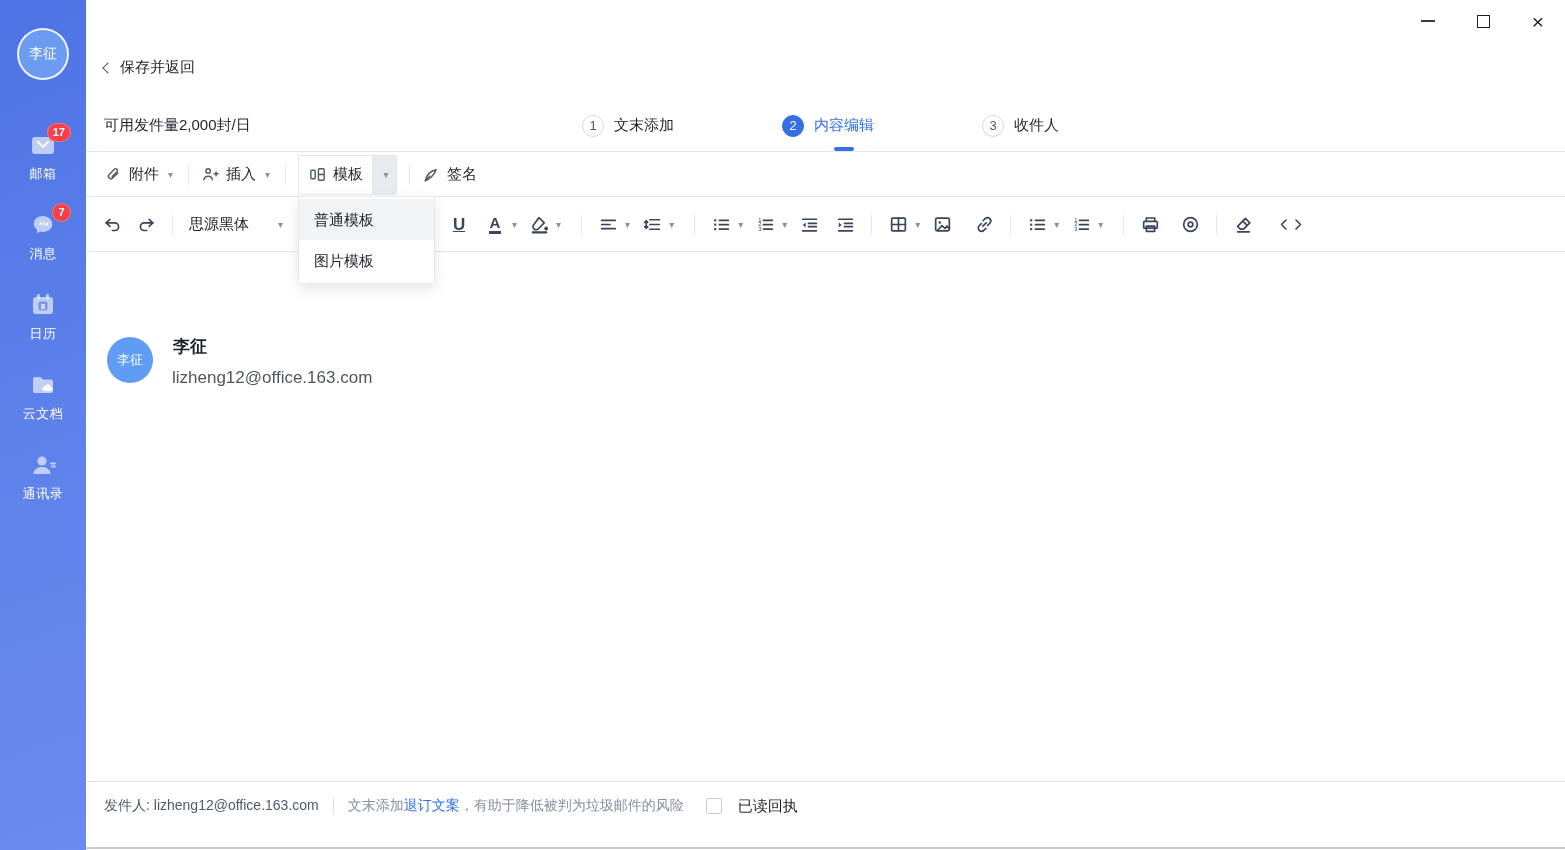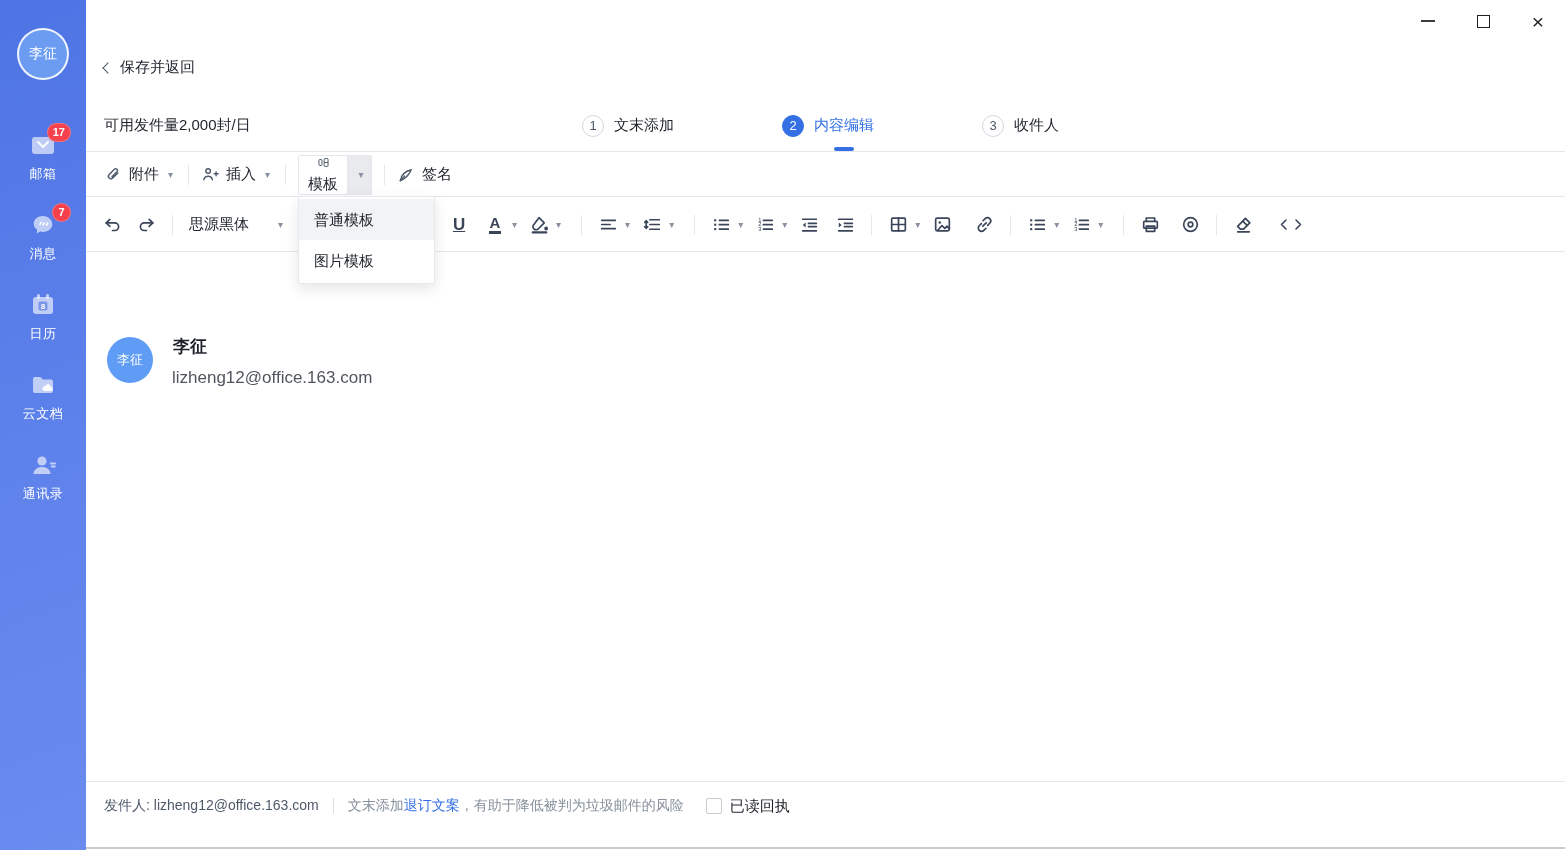--- a/index.html
+++ b/index.html
@@ -66,21 +66,21 @@
   .tb1-group { display:flex; align-items:center; gap:6px; cursor:pointer;
     color:#1D2129; font-size:15px; }
   .tb1-group svg { width:19px; height:19px; stroke:#4E5969; fill:none;
     stroke-width:1.5; stroke-linecap:round; stroke-linejoin:round; }
   .tb1-fixed { width:72px; }
   .caret { font-size:10px; color:#8A919F; margin-left:3px; cursor:pointer; }
   .vsep { width:1px; height:20px; background:#E5E6EB; margin:0 12px; }
   .template-group { height:40px; border:1px solid #E5E6EB; border-radius:2px;
     display:flex; align-items:stretch; overflow:hidden; }
   .template-main { display:flex; align-items:center; gap:6px; padding:0 9px;
-    background:#fff; cursor:pointer; font-size:15px; color:#1D2129;flex-direction:column; }
+    background:#fff; cursor:pointer; font-size:15px; color:#1D2129; }
   .template-main svg { width:19px; height:19px; stroke:#4E5969; fill:none; stroke-width:1.5; }
   .template-caret { width:24px; background:#E9EAED; border-left:1px solid #E5E6EB;
     display:flex; align-items:center; justify-content:center; cursor:pointer; }
 
   
   .toolbar2 { position:absolute; left:0; right:0; top:198px; height:54px;
     border-bottom:1px solid #E5E6EB; display:flex; align-items:center; padding-left:12px; }
   .tb-btn { background:none; border:none; width:28px; height:28px; display:flex;
     align-items:center; justify-content:center; cursor:pointer; color:#3A4559; padding:0; }
   .tb-btn svg { width:21px; height:21px; stroke:#3A4559; fill:none; stroke-width:1.6;
@@ -113,21 +113,21 @@
   
   .footer { position:absolute; left:0; right:0; top:781px; height:49px;
     border-top:1px solid #E5E6EB; display:flex; align-items:center;
     padding-left:18px; padding-right:18px; background:#fff; }
   .from-label { font-size:14px; color:#4E5969; }
   .footer-sep { width:1px; height:16px; background:#DCDEE3; margin:0 14px; }
   .tip { font-size:14px; color:#86909C; }
   .tip a { color:#3470E4; text-decoration:none; cursor:pointer; }
   .checkbox { width:16px; height:16px; border:1px solid #C9CDD4; border-radius:2px;
     background:#fff; margin-left:22px; cursor:pointer; flex:0 0 auto; }
-  .receipt-label { font-size:15px; color:#1D2129; margin-left:8px; }
+  .receipt-label { font-size:15px; color:#1D2129; margin-left:16px; }
   .footer-buttons { margin-left:auto; display:flex; gap:11px; }
   .btn { width:99px; height:34px; border:none; border-radius:2px; background:#ECEDF0;
     color:#1D2129; font-size:15px; cursor:pointer;
     font-family:"Liberation Sans","DejaVu Sans",sans-serif; }
   .btn.primary { background:#3A6FE0; color:#fff; }
 
   .bottom-divider { position:absolute; left:0; right:0; top:847px; height:2px;
     background:#CBCBCB; }
 </style>
 </head>

